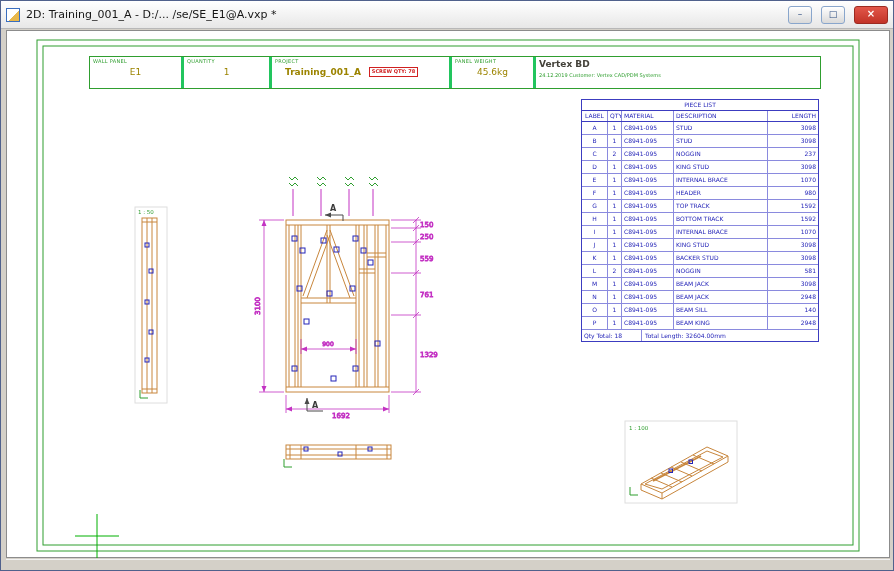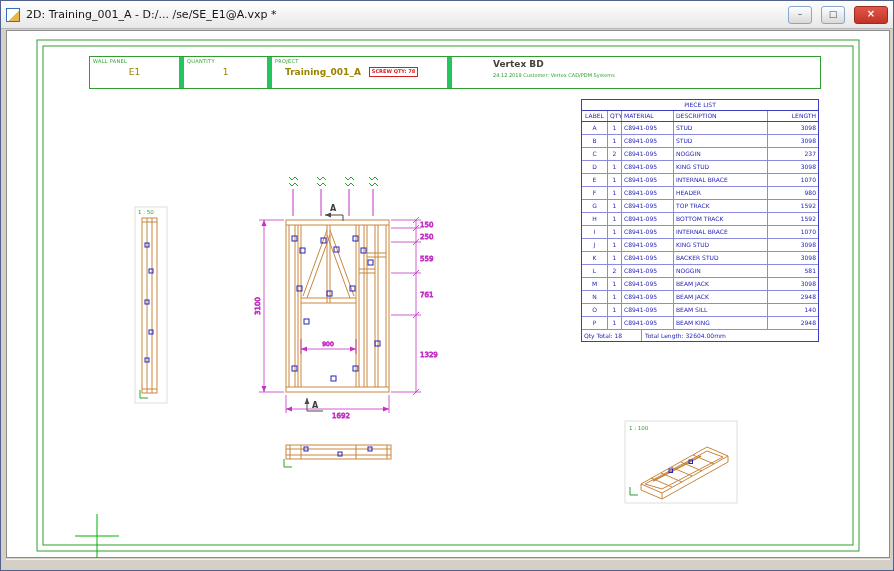--- a/index.html
+++ b/index.html
@@ -8,25 +8,25 @@
   .app-icon{width:14px;height:14px;background:linear-gradient(135deg,#ffffff 55%,#e8b84c 55%);border:1px solid #3a6ebf;box-sizing:border-box;}
   .title-text{flex:1;font-size:11px;color:#161616;white-space:nowrap;overflow:hidden;}
   .win-btn{width:22px;height:16px;border:1px solid #89a6cc;border-radius:3px;background:linear-gradient(#ffffff,#d9d9d9);color:#2c4c80;font-size:9px;line-height:14px;text-align:center;margin-left:3px;cursor:default;user-select:none;}
   .win-btn.close{width:32px;background:linear-gradient(#e2574a,#c23327);border-color:#9c2a20;color:#fff;font-size:10px;font-weight:bold;}
   .canvas{position:absolute;left:5px;top:29px;width:884px;height:528px;background:#ffffff;border:1px solid #8c8c8c;box-sizing:border-box;}
   .statusbar{position:absolute;left:5px;top:558px;width:884px;height:9px;background:#d4d0c8;border-top:1px solid #f2f2f2;}
   .sheet-svg{position:absolute;left:0;top:0;width:894px;height:571px;pointer-events:none;z-index:2;}
 
   
   .title-block{position:absolute;left:88px;top:55px;width:732px;height:33px;border:1px solid #2f9e2f;box-sizing:border-box;display:flex;z-index:3;background:#fff;}
-  .tb-sec{border-right:5px solid #22c55e;box-sizing:border-box;padding:1px 3px;display:flex;flex-direction:column;overflow:hidden;}
+  .tb-sec{border-right:3px solid #22c55e;box-sizing:border-box;padding:1px 3px;display:flex;flex-direction:column;overflow:hidden;}
   .tb-sec:last-child{border-right:none;}
   .tb-label{font-size:5px;color:#2f9e2f;letter-spacing:.3px;white-space:nowrap;}
   .tb-value{font-size:9px;color:#9c8400;text-align:center;margin-top:3px;white-space:nowrap;}
-  .w1{width:94px;} .w2{width:88px;} .w3{width:180px;} .w4{width:86px;} .w5{width:84px;} .w6{flex:1;margin-left:38px;}
+  .w1{width:94px;} .w2{width:88px;} .w3{width:180px;} .w4{width:86px;} .w5{width:84px;} .w6{flex:1;}
   .tb-proj-row{display:flex;align-items:center;gap:8px;margin-top:3px;padding-left:10px;font-weight:bold;}
   .tb-proj-name{font-size:9px;color:#9c8400;white-space:nowrap;}
   .screw-box{border:1px solid #d02020;color:#d02020;font-size:5px;padding:1px 2px;line-height:1.1;white-space:nowrap;}
   .brand-name{font-size:9px;font-weight:bold;color:#44423a;margin-top:1px;}
   .brand-info{font-size:5px;color:#2f9e2f;margin-top:3px;white-space:nowrap;}
 
   
   .piece-list{position:absolute;left:580px;top:98px;width:238px;border:1px solid #3c3cc0;box-sizing:border-box;background:#fff;color:#2525b8;font-size:6px;z-index:3;}
   .pl-title{height:10px;line-height:10px;text-align:center;border-bottom:1px solid #3c3cc0;}
   .pl-row{display:flex;height:12px;line-height:12px;border-bottom:1px solid #8a8ade;}
@@ -258,20 +258,24 @@
       <div class="tb-label">QUANTITY</div>
       <div class="tb-value">1</div>
     </div>
     <div class="tb-sec w3">
       <div class="tb-label">PROJECT</div>
       <div class="tb-proj-row">
         <span class="tb-proj-name">Training_001_A</span>
         <span class="screw-box">SCREW QTY: 78</span>
       </div>
     </div>
+    <div class="tb-sec w5">
+      <div class="tb-label">PANEL WEIGHT</div>
+      <div class="tb-value">45.6kg</div>
+    </div>
     <div class="tb-sec w6">
       <div class="brand-name">Vertex BD</div>
       <div class="brand-info">24.12.2019   Customer: Vertex CAD/PDM Systems</div>
     </div>
   </div>
 
   <div class="piece-list">
     <div class="pl-title">PIECE LIST</div>
     <div class="pl-row pl-head">
       <div class="pl-c cl">LABEL</div>

